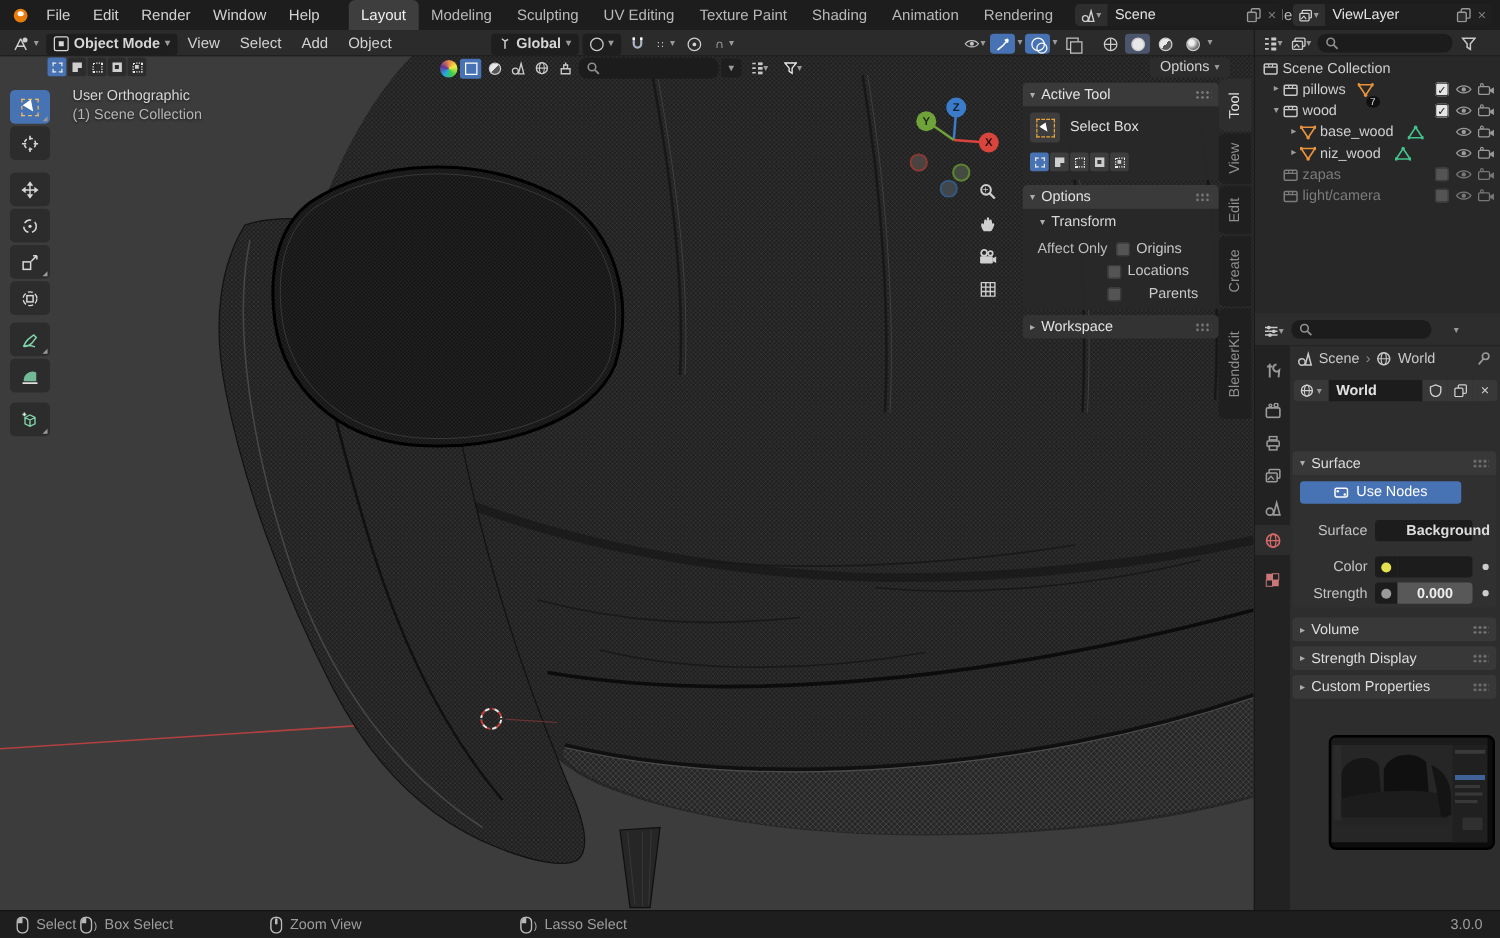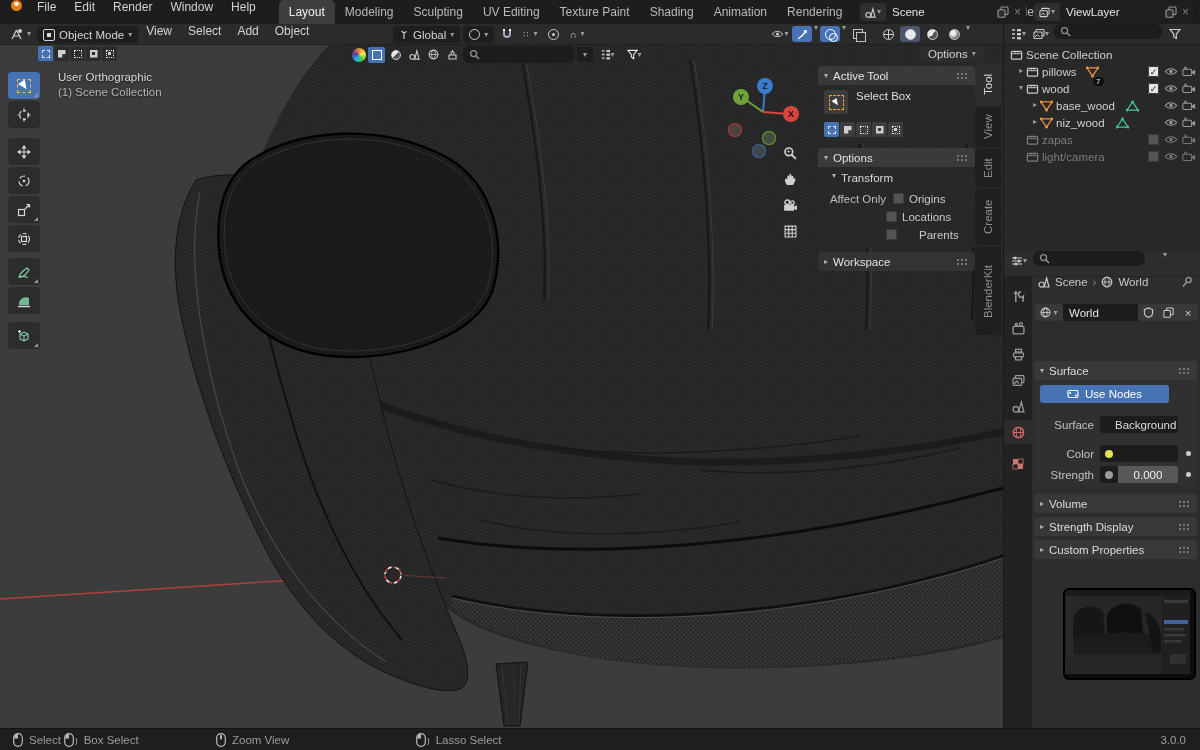--- a/index.html
+++ b/index.html
@@ -1,20 +1,20 @@
 <!DOCTYPE html>
 <html><head>
 <meta charset="utf-8">
 <style>
   html,body{margin:0;padding:0;background:#111;}
   #screen{position:relative;width:1200px;height:750px;overflow:hidden;
     font-family:"Liberation Sans",sans-serif;font-size:11.5px;color:#c9c9c9;
     background:#3c3c3c;-webkit-font-smoothing:antialiased;}
   .abs{position:absolute;}
-  .row{display:flex;}
+  .row{display:flex;align-items:center;}
   svg{display:block;}
 
   
   #topbar{left:0;top:0;width:1200px;height:24px;background:#1d1d1d;z-index:30;}
   #topbar .row{height:24px;}
   .menu-item{padding:0 9px;font-size:12px;color:#d2d2d2;cursor:default;}
   .ws-tab{padding:0 10px;height:24px;line-height:24px;font-size:12px;color:#b9b9b9;white-space:nowrap;}
   .ws-tab.active{background:#3e3e3e;color:#f0f0f0;border-radius:5px 5px 0 0;}
   .blogo{width:16px;height:11px;margin:0 4px 0 8px;position:relative;}
   .blogo:before{content:"";position:absolute;left:3px;top:0;width:11px;height:11px;border-radius:50%;background:#e87d0d;}
@@ -93,21 +93,21 @@
   
   #props{left:1003px;top:251px;width:197px;height:477px;background:#2d2d2d;border-left:1px solid #191919;z-index:20;}
   #props-head{position:absolute;left:0;top:0;width:197px;height:25px;background:#2d2d2d;border-bottom:1px solid #242424;}
   #ptabs{position:absolute;left:0;top:25px;width:28px;height:452px;background:#222222;}
   .ptab{position:absolute;left:0;width:28px;height:24px;display:flex;align-items:center;justify-content:center;color:#9a9a9a;}
   .ptab.active{background:#2d2d2d;}
   .pcontent{position:absolute;left:28px;top:25px;width:169px;height:452px;}
   .panel-head{position:absolute;left:2px;width:163px;height:19px;background:#383838;border-radius:3px;display:flex;align-items:center;gap:5px;padding:0 6px;box-sizing:border-box;color:#dcdcdc;}
   .panel-head .grip{margin-left:auto;width:13px;height:7px;background-image:radial-gradient(#777 1px,transparent 1.2px);background-size:4px 4px;}
   .prow-label{position:absolute;text-align:right;color:#c3c3c3;}
-  .field{background:#1c1c1c;border-radius:3px;height:17px;display:flex;align-items:center;box-sizing:border-box;}
+  .field{background:#1c1c1c;border-radius:3px;height:17px;display:flex;align-items:center;box-sizing:border-box;font-weight:bold;}
   .usenodes{position:absolute;background:#4772b3;border-radius:3px;height:18px;display:flex;align-items:center;justify-content:center;gap:6px;color:#fff;}
   .deco-dot{position:absolute;width:5px;height:5px;border-radius:50%;background:#cdcdcd;}
   .chip{width:20px;height:17px;background:#383838;display:flex;align-items:center;justify-content:center;color:#cfcfcf;}
 
   
   #statusbar{left:0;top:728px;width:1200px;height:22px;background:#1e1e1e;border-top:1px solid #141414;z-index:30;color:#9d9d9d;}
   .hint{display:flex;align-items:center;gap:6px;position:absolute;top:0;height:22px;}
   .mouse{color:#b9b9b9;}
 
   
@@ -958,21 +958,21 @@
         <span class="grip"></span>
       </div>
       <div class="abs" style="left:2px;top:104px;width:163px;height:106px;background:#303030;border-radius:0 0 3px 3px">
         <div class="usenodes" style="left:6px;top:5px;width:129px">
           <svg width="12" height="12" color="#fff">
               <use href="#i-node"></use>
             </svg>
           <span>Use Nodes</span>
         </div>
         <span class="prow-label" style="left:0;top:39px;width:60px">Surface</span>
-        <div class="field abs" style="left:66px;top:36px;width:78px;padding:0 10px;gap:5px;color:#dcdcdc">
+        <div class="field abs" style="left:66px;top:36px;width:78px;padding:0 20px;gap:5px;color:#dcdcdc">
           <span style="width:7px;height:7px;border-radius:50%;background:#55bb55"></span>
           <span>Background</span>
         </div>
         <span class="prow-label" style="left:0;top:68px;width:60px">Color</span>
         <div class="row abs" style="left:66px;top:65px;gap:0">
           <span class="field" style="width:18px;border-radius:3px 0 0 3px;justify-content:center">
               <span style="width:8px;height:8px;border-radius:50%;background:#e3e14f"></span>
             </span>
           <span class="field" style="width:60px;border-radius:0 3px 3px 0"></span>
         </div>

